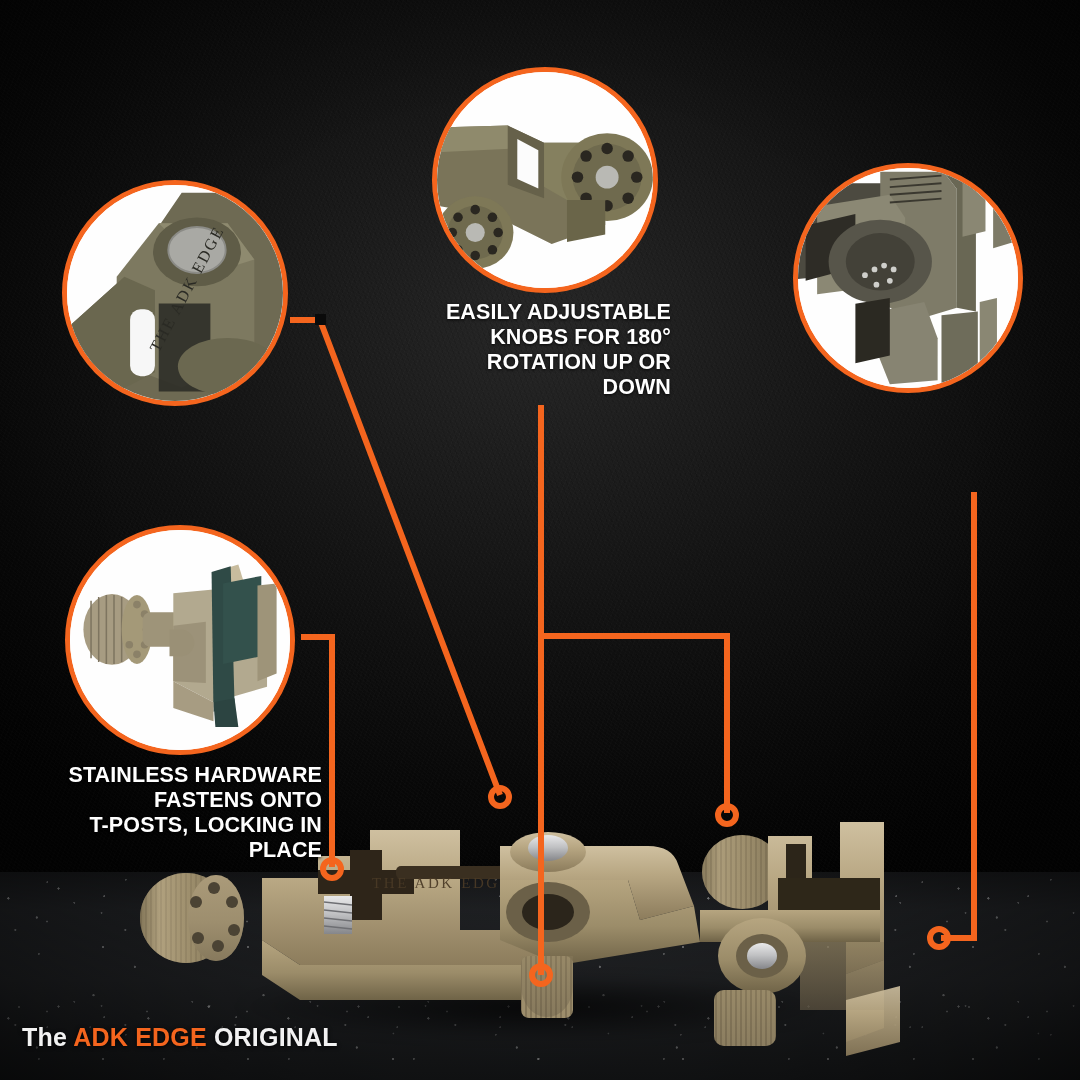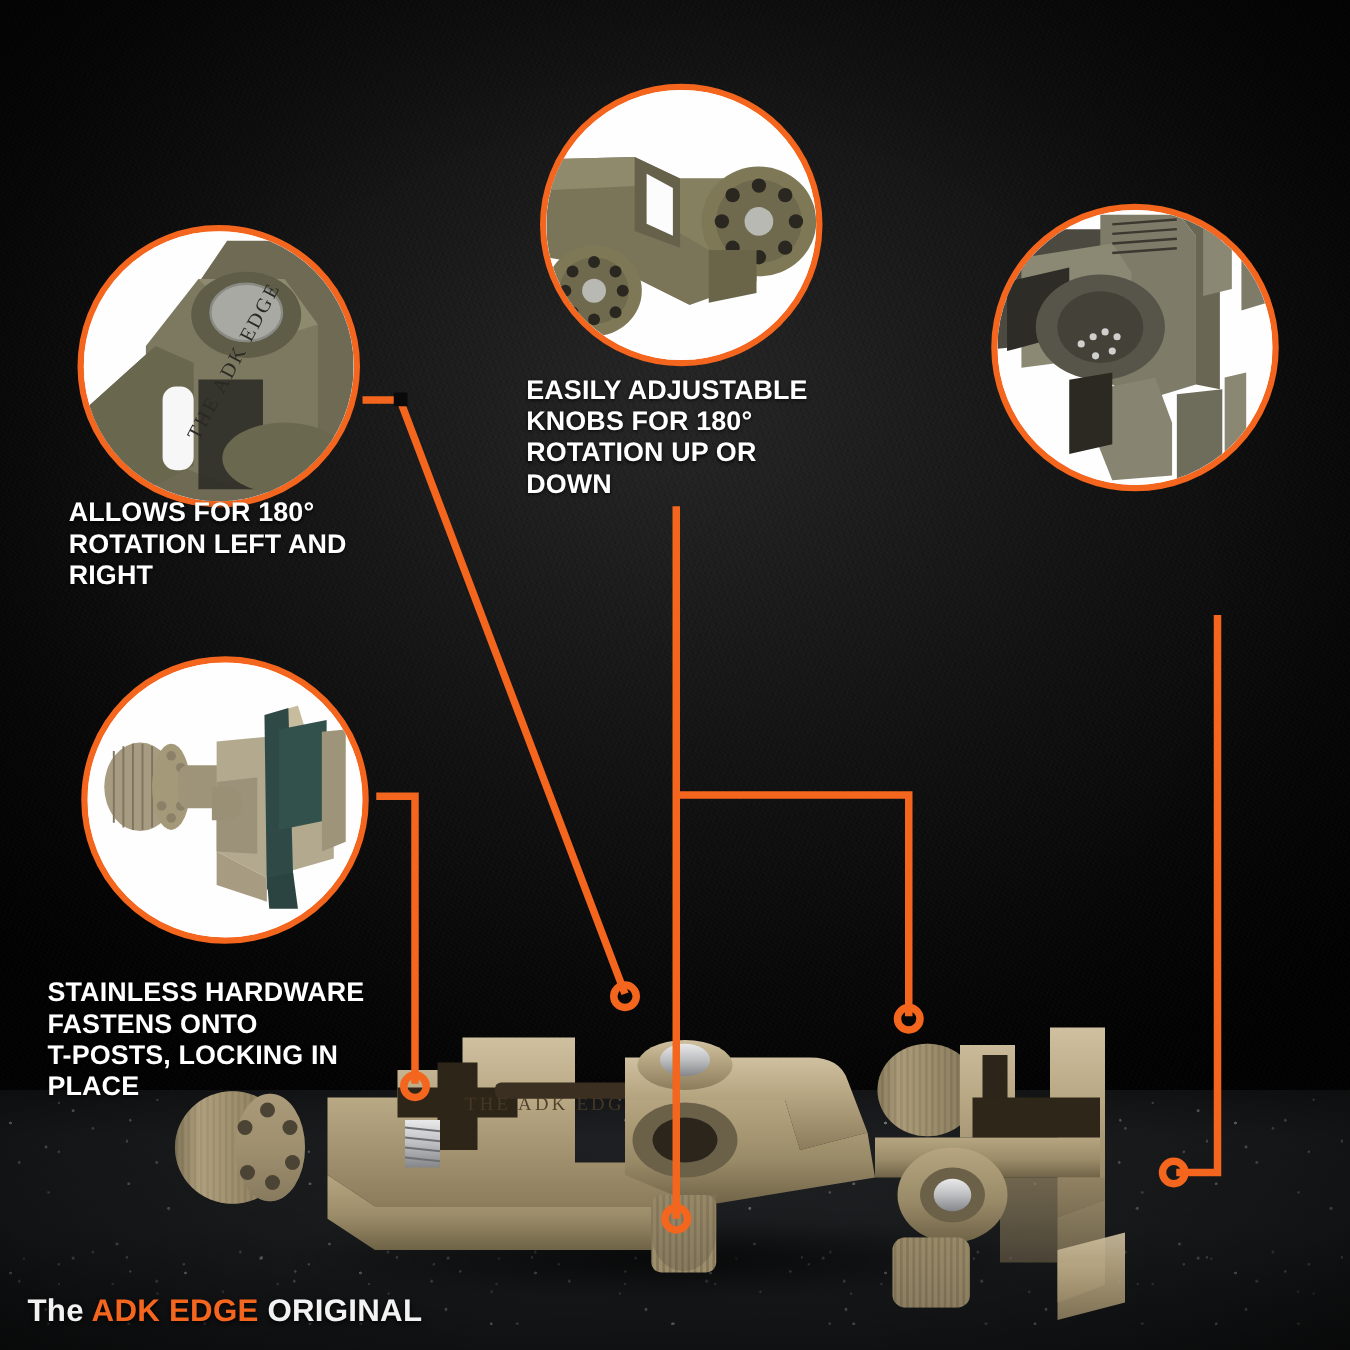--- a/index.html
+++ b/index.html
@@ -96,37 +96,37 @@
   .callout .photo { position: absolute; inset: 0; }
 
   
   .caption {
     position: absolute;
     color: #ffffff;
     font-weight: 700;
     font-size: 21.5px;
     line-height: 1.16;
     letter-spacing: .1px;
-    text-align: left;
+    text-align: right;
     text-shadow: 0 1px 3px rgba(0,0,0,.85);
     white-space: pre-line;
   }
 
   
   #connectors {
     position: absolute;
     inset: 0;
     pointer-events: none;
   }
 
   
   .brand {
     position: absolute;
     left: 22px;
-    bottom: 16px;
+    bottom: 28px;
     font-size: 25px;
     font-weight: 700;
     letter-spacing: .2px;
     color: #f2f2f2;
     text-shadow: 0 1px 4px rgba(0,0,0,.9);
     margin-top: 20px;
   }
   .brand .accent { color: var(--accent); }
 
   
@@ -262,23 +262,20 @@
       <ellipse cx="136" cy="70" rx="46" ry="36" fill="#5F5C47"></ellipse>
       <ellipse cx="136" cy="68" rx="30" ry="24" fill="#A9A9A4"></ellipse>
       <ellipse cx="136" cy="68" rx="30" ry="24" fill="none" stroke="#8B8B86" stroke-width="2"></ellipse>
       <path d="M0 150 L60 96 L92 110 L92 196 L34 226 L0 226 Z" fill="#6A674F"></path>
       <rect x="66" y="130" width="26" height="70" rx="11" fill="#f7f7f7"></rect>
       <path d="M96 124 L150 124 L150 216 L96 216 Z" fill="#2B2B26" opacity=".88"></path>
       <text x="96" y="176" fill="#2A2A24" font-size="17" font-family="Liberation Serif, serif" letter-spacing="2" transform="rotate(-62 96 176)">THE ADK EDGE</text>
       <ellipse cx="168" cy="190" rx="52" ry="30" fill="#6B6850"></ellipse>
     </svg>
   </div>
-  <div class="caption" style="left:55px; top:398px; width:268px;">ALLOWS FOR 180°
-ROTATION LEFT AND
-RIGHT</div>
 
   <div class="callout" style="left:432px; top:67px; width:226px; height:226px;">
     <svg class="photo" viewBox="0 0 226 226">
       <rect width="226" height="226" fill="#fefefe"></rect>
       <path d="M0 58 L74 56 L112 74 L150 74 L176 96 L176 160 L120 180 L60 150 L0 140 Z" fill="#7A7459"></path>
       <path d="M0 58 L74 56 L84 80 L0 84 Z" fill="#8F8A6C"></path>
       <path d="M74 56 L112 74 L112 132 L74 118 Z" fill="#66614A"></path>
       <path d="M84 70 L106 82 L106 122 L84 112 Z" fill="#fcfcfc"></path>
       <path d="M112 74 L150 74 L166 118 L136 134 L112 120 Z" fill="#85805F"></path>
 
@@ -381,21 +378,21 @@
       <path d="M116 104 a14 14 0 0 1 0 28 L104 132 L104 104 Z" fill="#9A9076"></path>
       <path d="M150 44 L176 36 L184 62 L160 72 Z" fill="#C8BC9E"></path>
 
       <path d="M148 44 L168 38 L172 180 L150 190 Z" fill="#2F4A46"></path>
       <path d="M160 56 L200 48 L200 132 L160 140 Z" fill="#33514C"></path>
       <path d="M196 58 L216 56 L216 150 L196 158 Z" fill="#9E9479"></path>
       <path d="M150 180 L172 176 L176 206 L152 206 Z" fill="#2C4441"></path>
       <path d="M108 158 L150 180 L150 200 L108 186 Z" fill="#A79C82"></path>
     </svg>
   </div>
-  <div class="caption" style="left:38px; top:782px; width:284px;">STAINLESS HARDWARE
+  <div class="caption" style="left:38px; top:763px; width:284px;">STAINLESS HARDWARE
 FASTENS ONTO
 T-POSTS, LOCKING IN
 PLACE</div>
 
   <svg id="connectors" viewBox="0 0 1080 1080">
     <g fill="none" stroke="#F4651E" stroke-width="6" stroke-linecap="butt" stroke-linejoin="miter">
       <path d="M 290 320 L 320 320 L 500 795"></path>
       <path d="M 541 405 L 541 975"></path>
       <path d="M 541 636 L 727 636 L 727 813"></path>
       <path d="M 974 492 L 974 938 L 941 938"></path>

